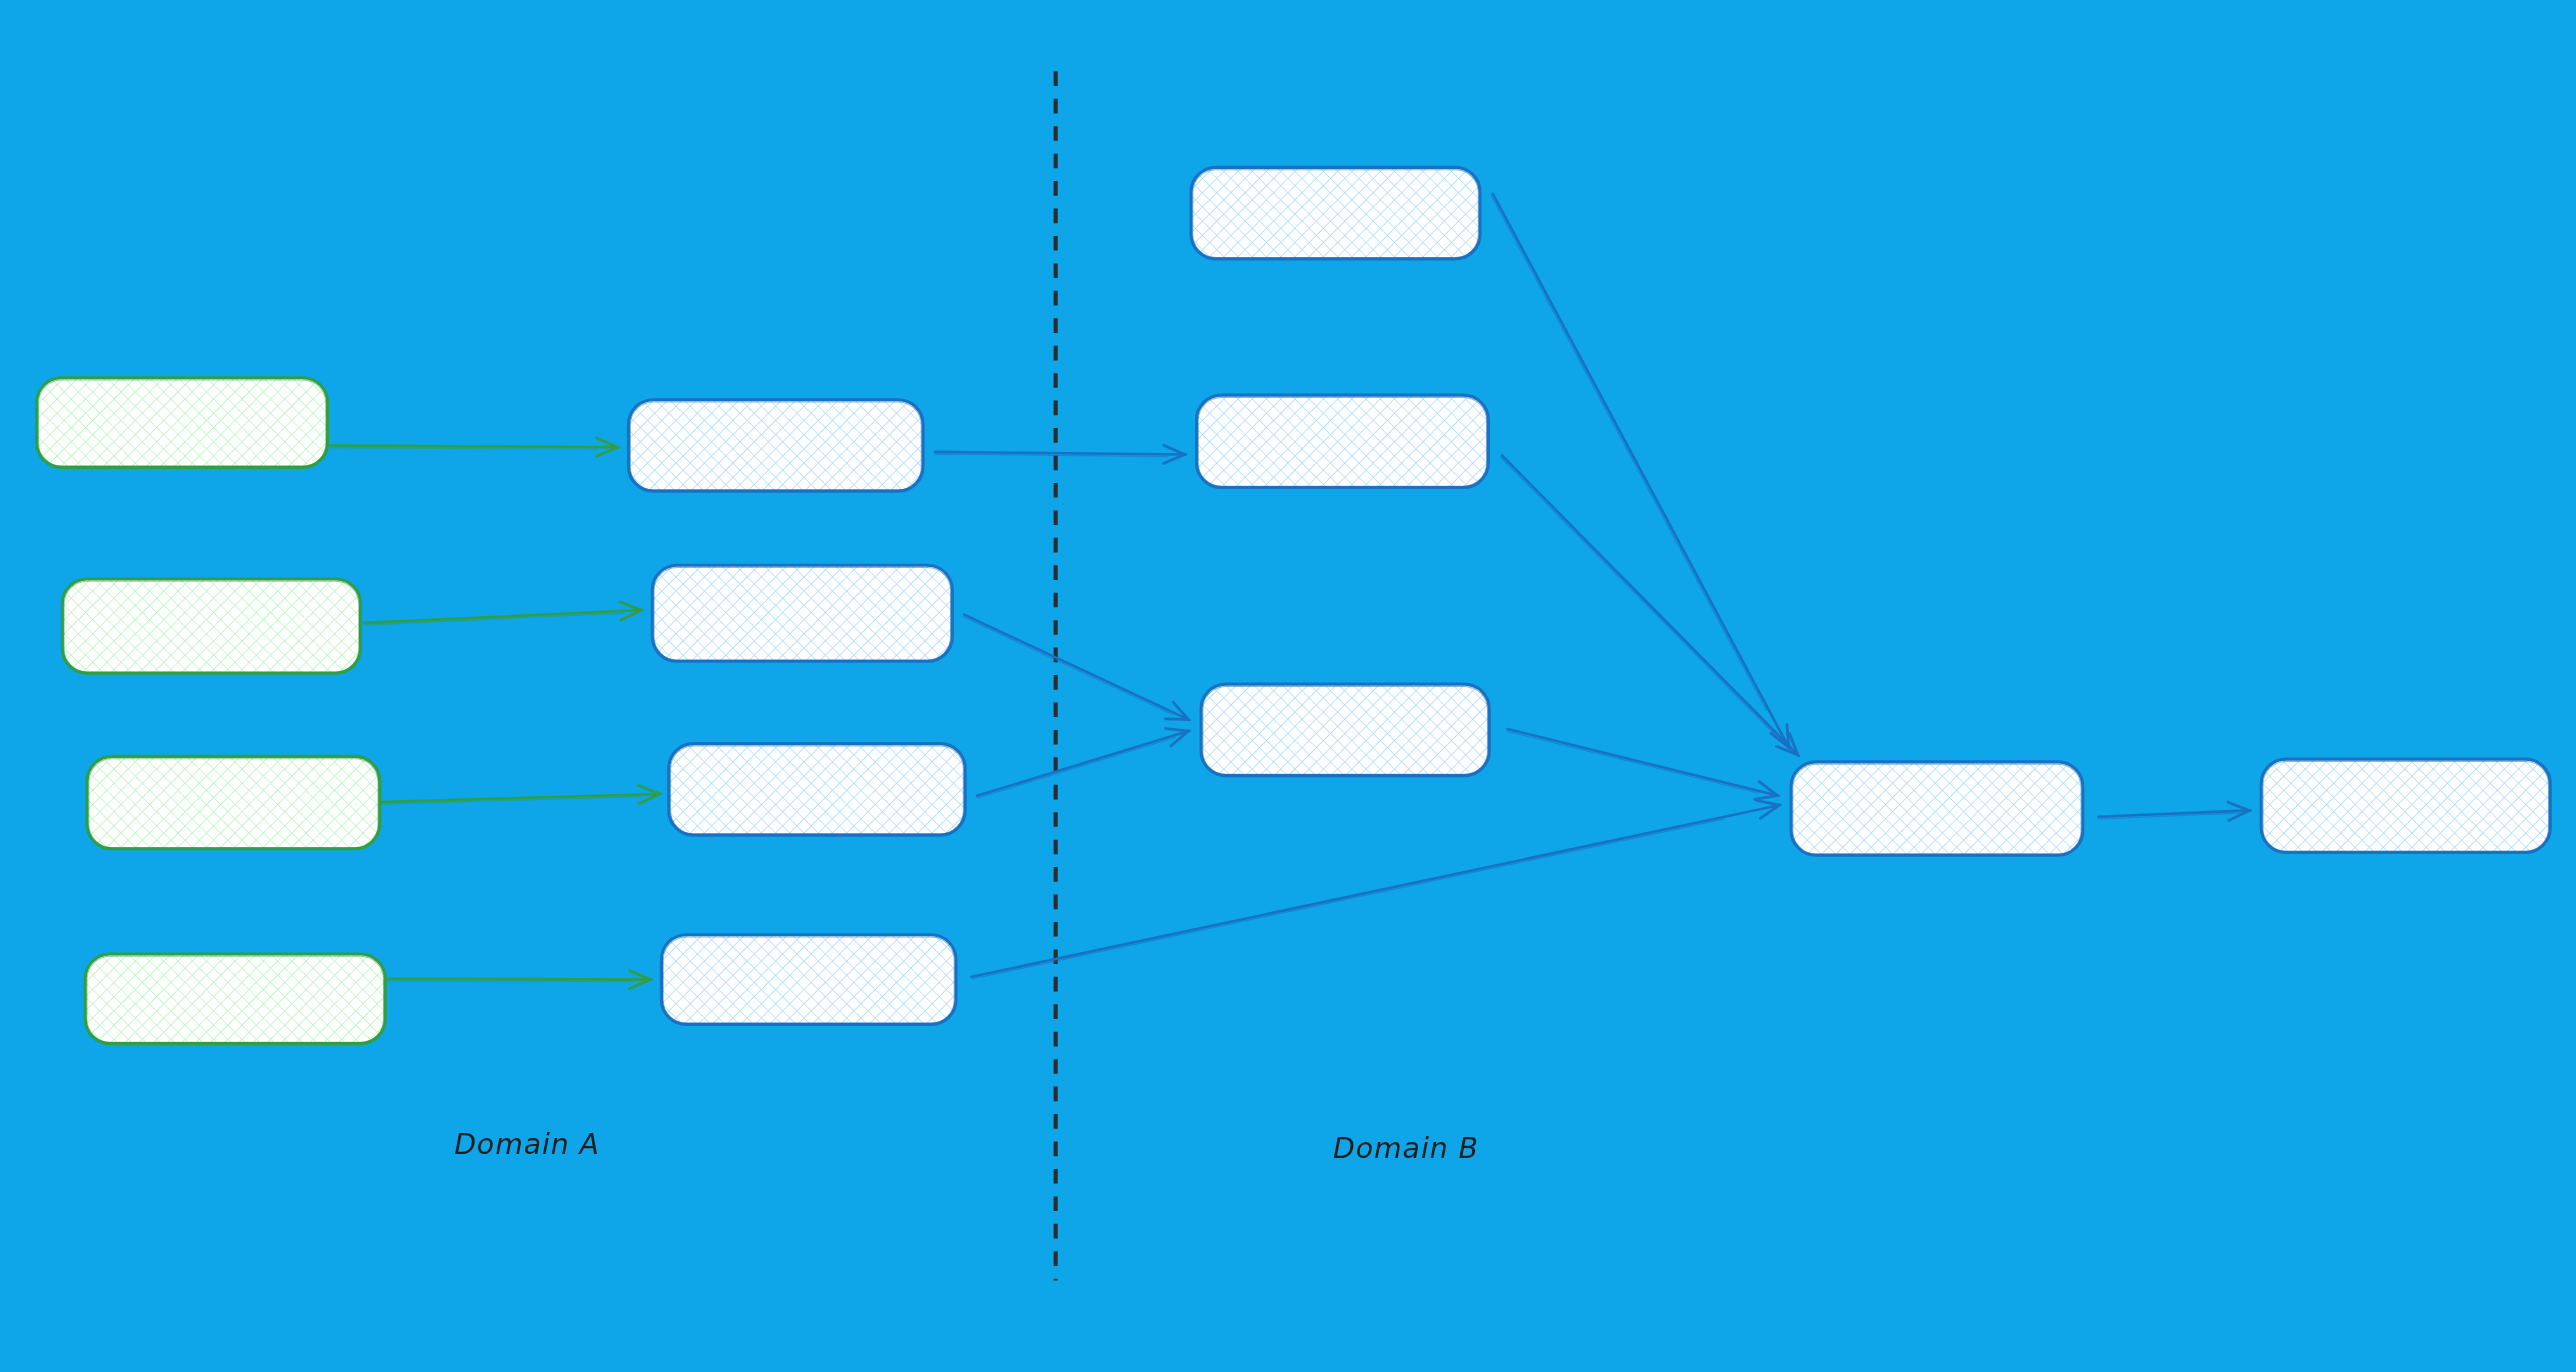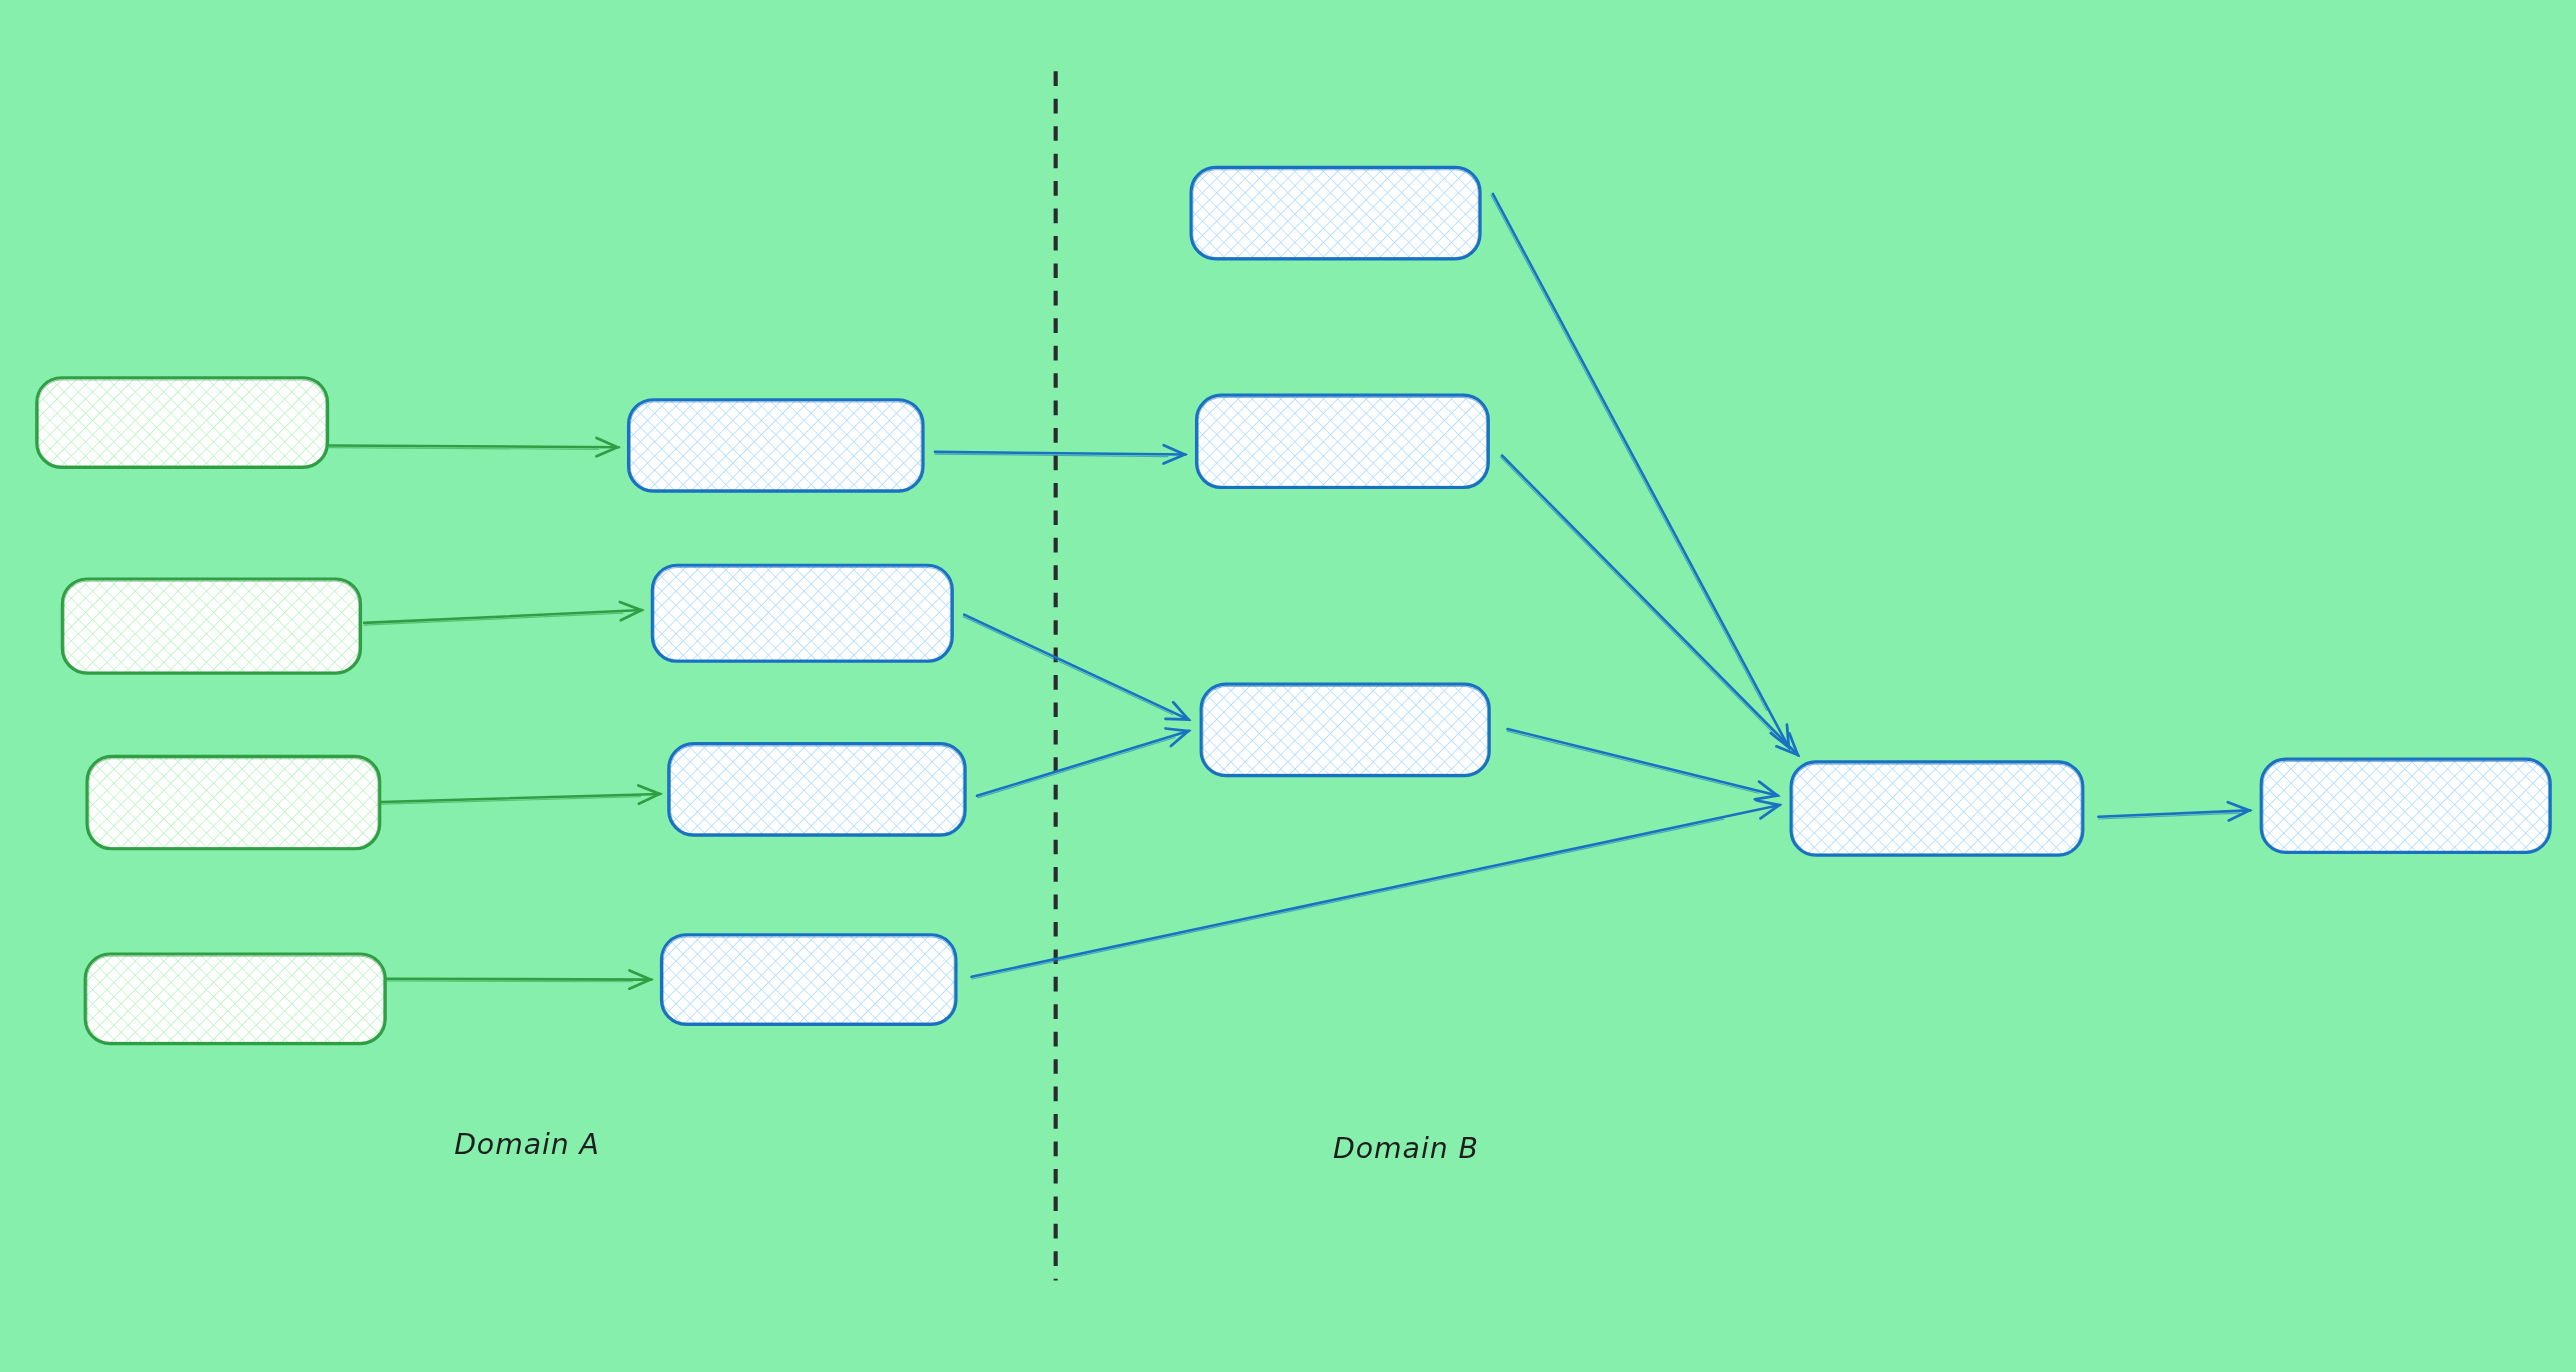--- a/index.html
+++ b/index.html
@@ -5,21 +5,21 @@
   html, body {
     margin: 0;
     padding: 0;
     background: #ffffff;
     font-family: "DejaVu Sans", "Liberation Sans", sans-serif;
   }
   .canvas-wrap {
     position: relative;
     width: 2576px;
     height: 1372px;
-    background: #86efac;
+    background: #0ea5e9;
     overflow: hidden;
   }
   svg#diagram {
     position: absolute;
     inset: 0;
     width: 2576px;
     height: 1372px;
     display: block;
   }
   .domain-label {

